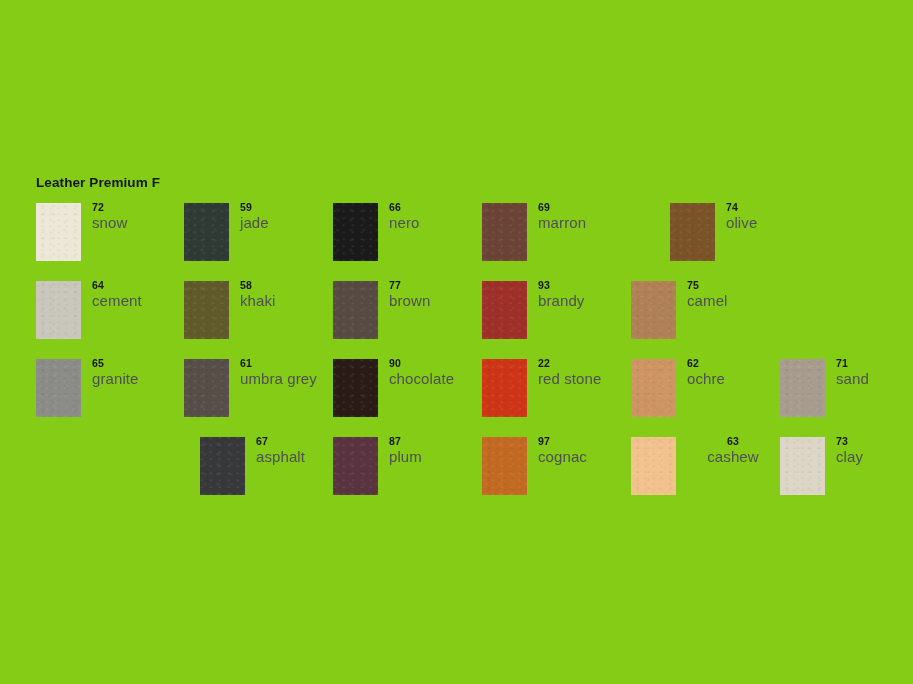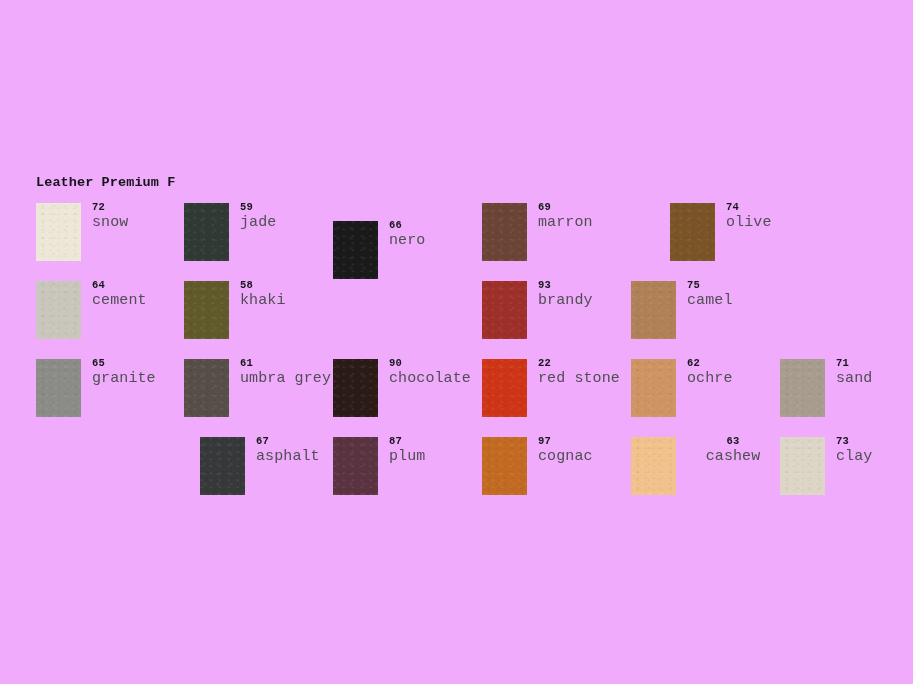--- a/index.html
+++ b/index.html
@@ -16,22 +16,21 @@
     font-family: "Liberation Sans", sans-serif;
     -webkit-font-smoothing: antialiased;
   }
 
   #swatch-page {
     position: absolute;
     left: 0;
     top: 0;
     width: 913px;
     height: 684px;
-    background: #f0abfc;
-    font-family: Liberation Mono, monospace;
+    background: #84cc16;
   }
 
   
   .page-title {
     position: absolute;
     left: 36px;
     top: 175px;
     font-size: 13.5px;
     font-weight: 700;
     letter-spacing: 0.1px;
@@ -115,21 +114,21 @@
             <div class="swatch-name">snow</div>
           </div>
         </div>
         <div class="swatch-cell" style="left: 148px;">
           <div class="swatch-chip" style="background-color: rgb(46, 58, 51);"></div>
           <div class="swatch-text">
             <div class="swatch-code">59</div>
             <div class="swatch-name">jade</div>
           </div>
         </div>
-        <div class="swatch-cell" style="left: 297px; margin-top: 18px;">
+        <div class="swatch-cell" style="left: 297px;">
           <div class="swatch-chip" style="background-color: rgb(26, 26, 26);"></div>
           <div class="swatch-text">
             <div class="swatch-code">66</div>
             <div class="swatch-name">nero</div>
           </div>
         </div>
         <div class="swatch-cell" style="left: 446px;">
           <div class="swatch-chip" style="background-color: rgb(107, 68, 54);"></div>
           <div class="swatch-text">
             <div class="swatch-code">69</div>
@@ -152,20 +151,27 @@
             <div class="swatch-name">cement</div>
           </div>
         </div>
         <div class="swatch-cell" style="left: 148px;">
           <div class="swatch-chip" style="background-color: rgb(96, 90, 43);"></div>
           <div class="swatch-text">
             <div class="swatch-code">58</div>
             <div class="swatch-name">khaki</div>
           </div>
         </div>
+        <div class="swatch-cell" style="left: 297px;">
+          <div class="swatch-chip" style="background-color: rgb(87, 74, 67);"></div>
+          <div class="swatch-text">
+            <div class="swatch-code">77</div>
+            <div class="swatch-name">brown</div>
+          </div>
+        </div>
         <div class="swatch-cell" style="left: 446px;">
           <div class="swatch-chip" style="background-color: rgb(158, 47, 41);"></div>
           <div class="swatch-text">
             <div class="swatch-code">93</div>
             <div class="swatch-name">brandy</div>
           </div>
         </div>
         <div class="swatch-cell" style="left: 595px;">
           <div class="swatch-chip" style="background-color: rgb(176, 129, 86);"></div>
           <div class="swatch-text">

